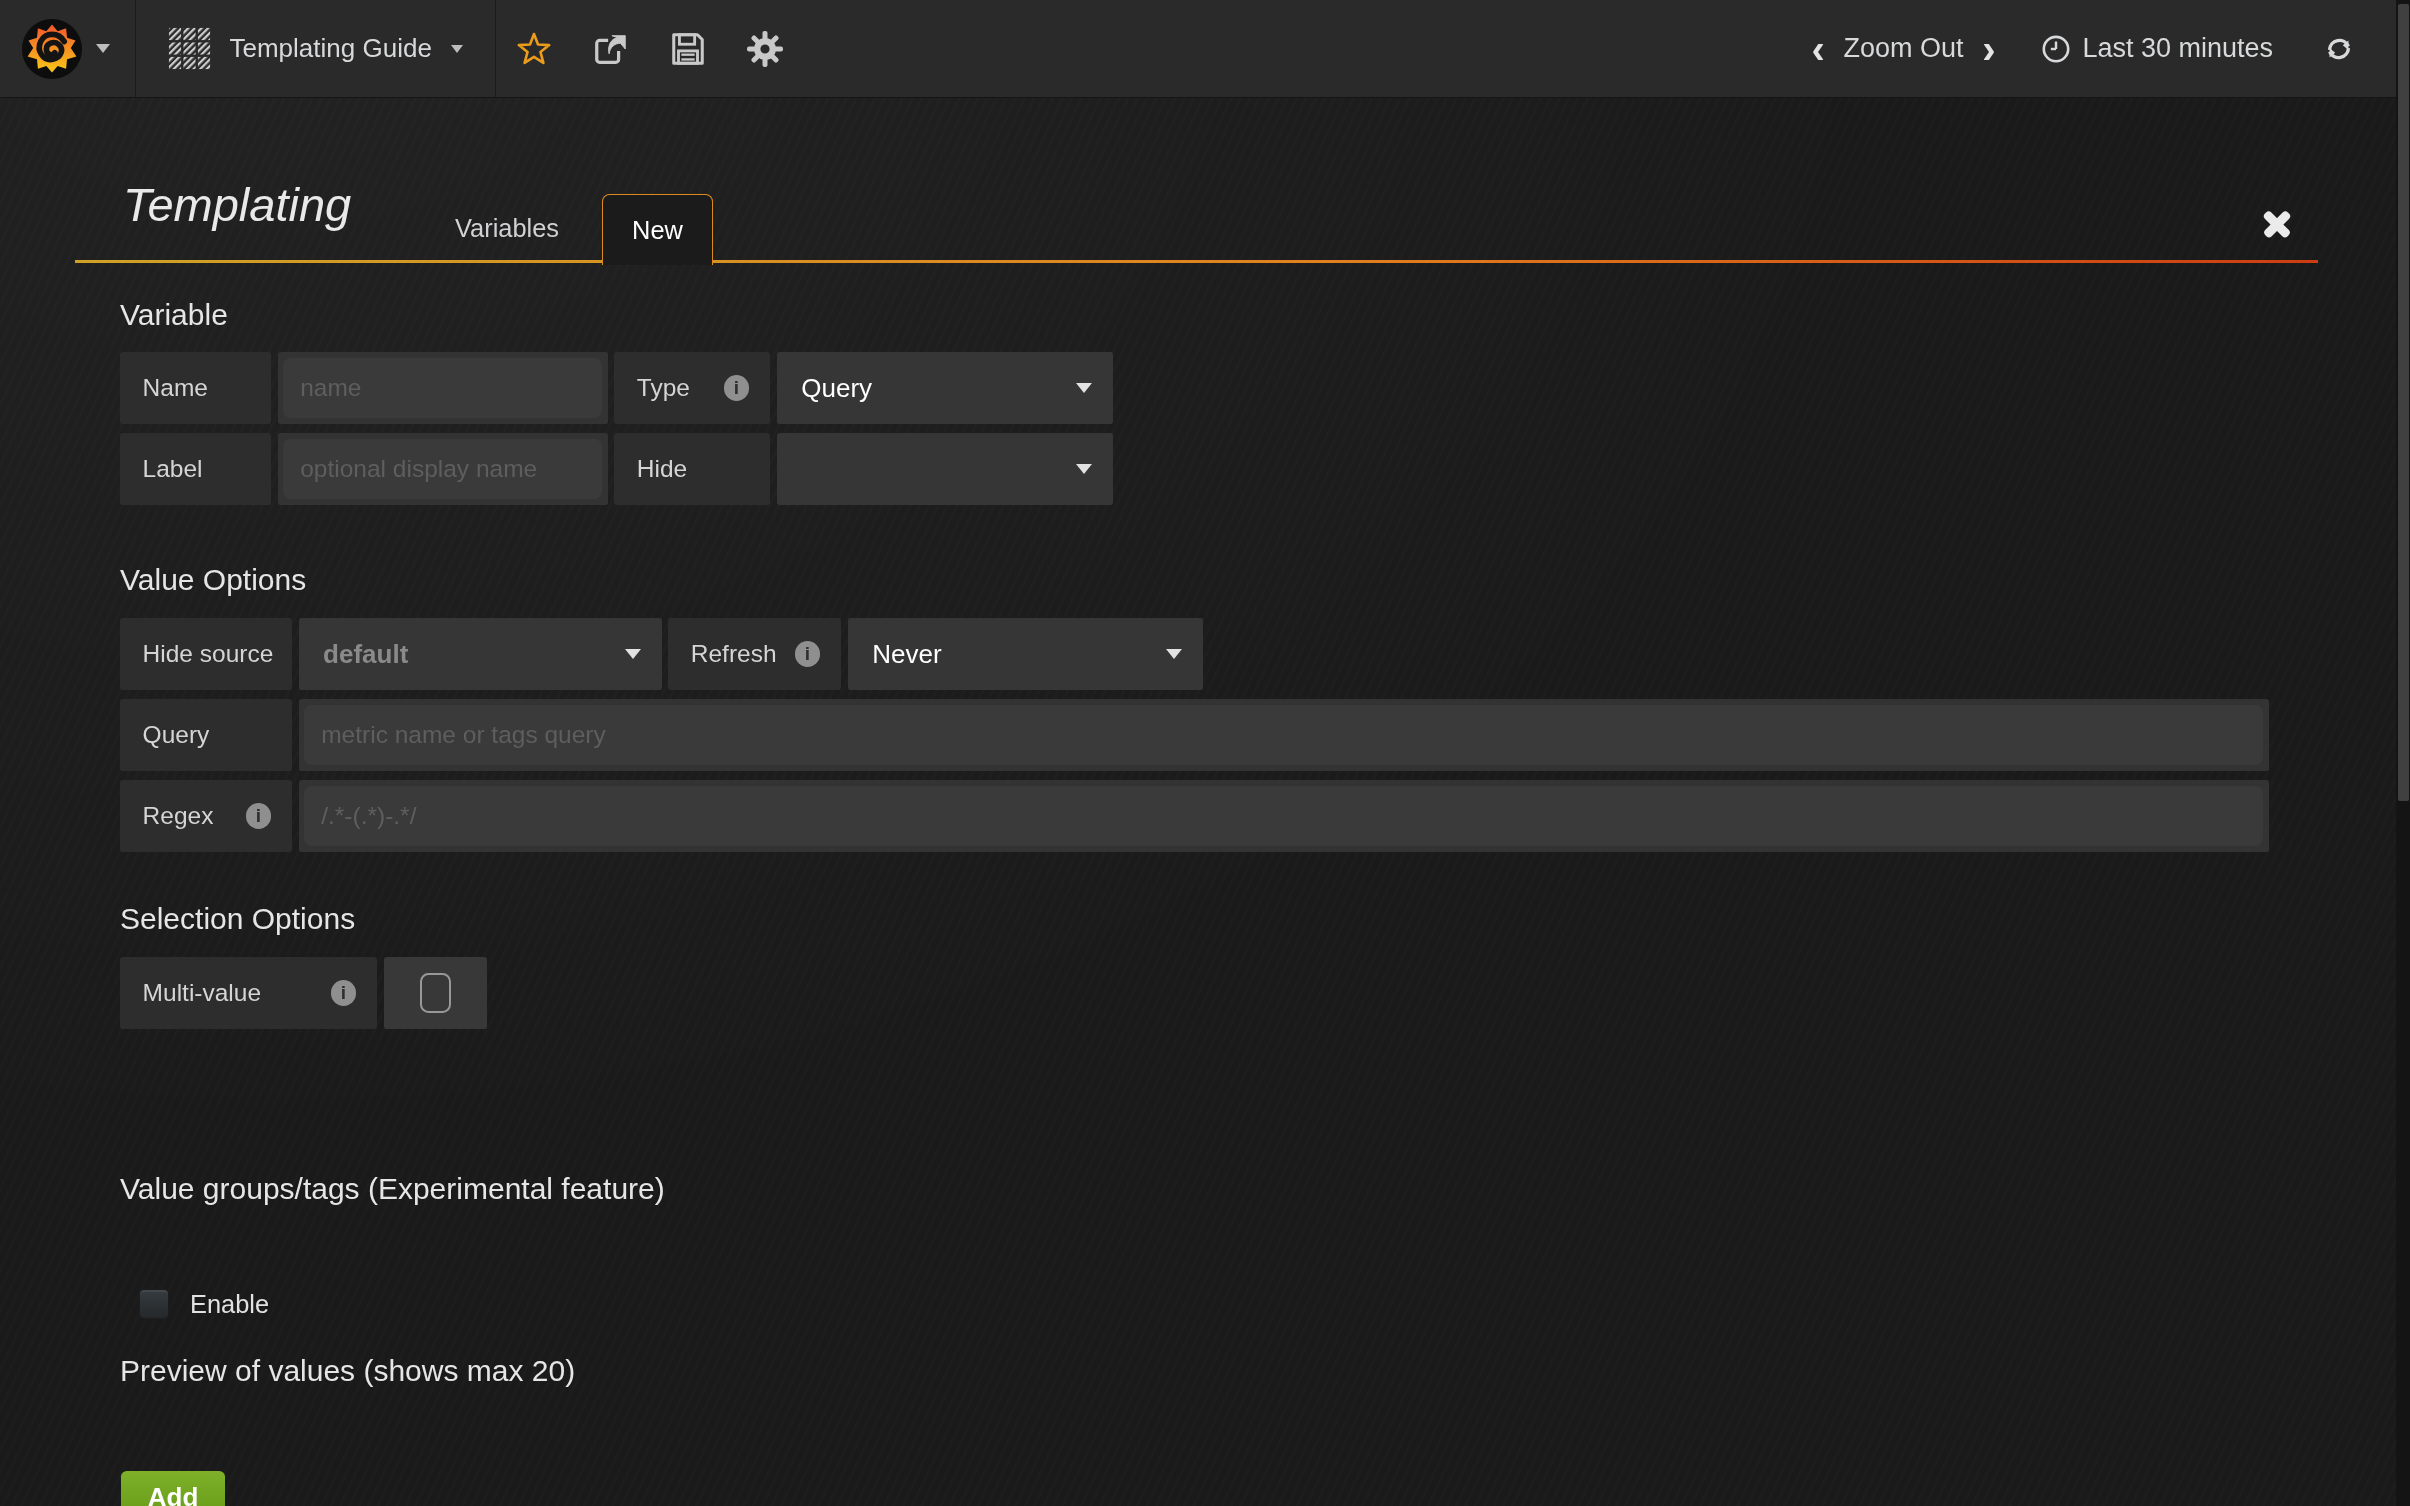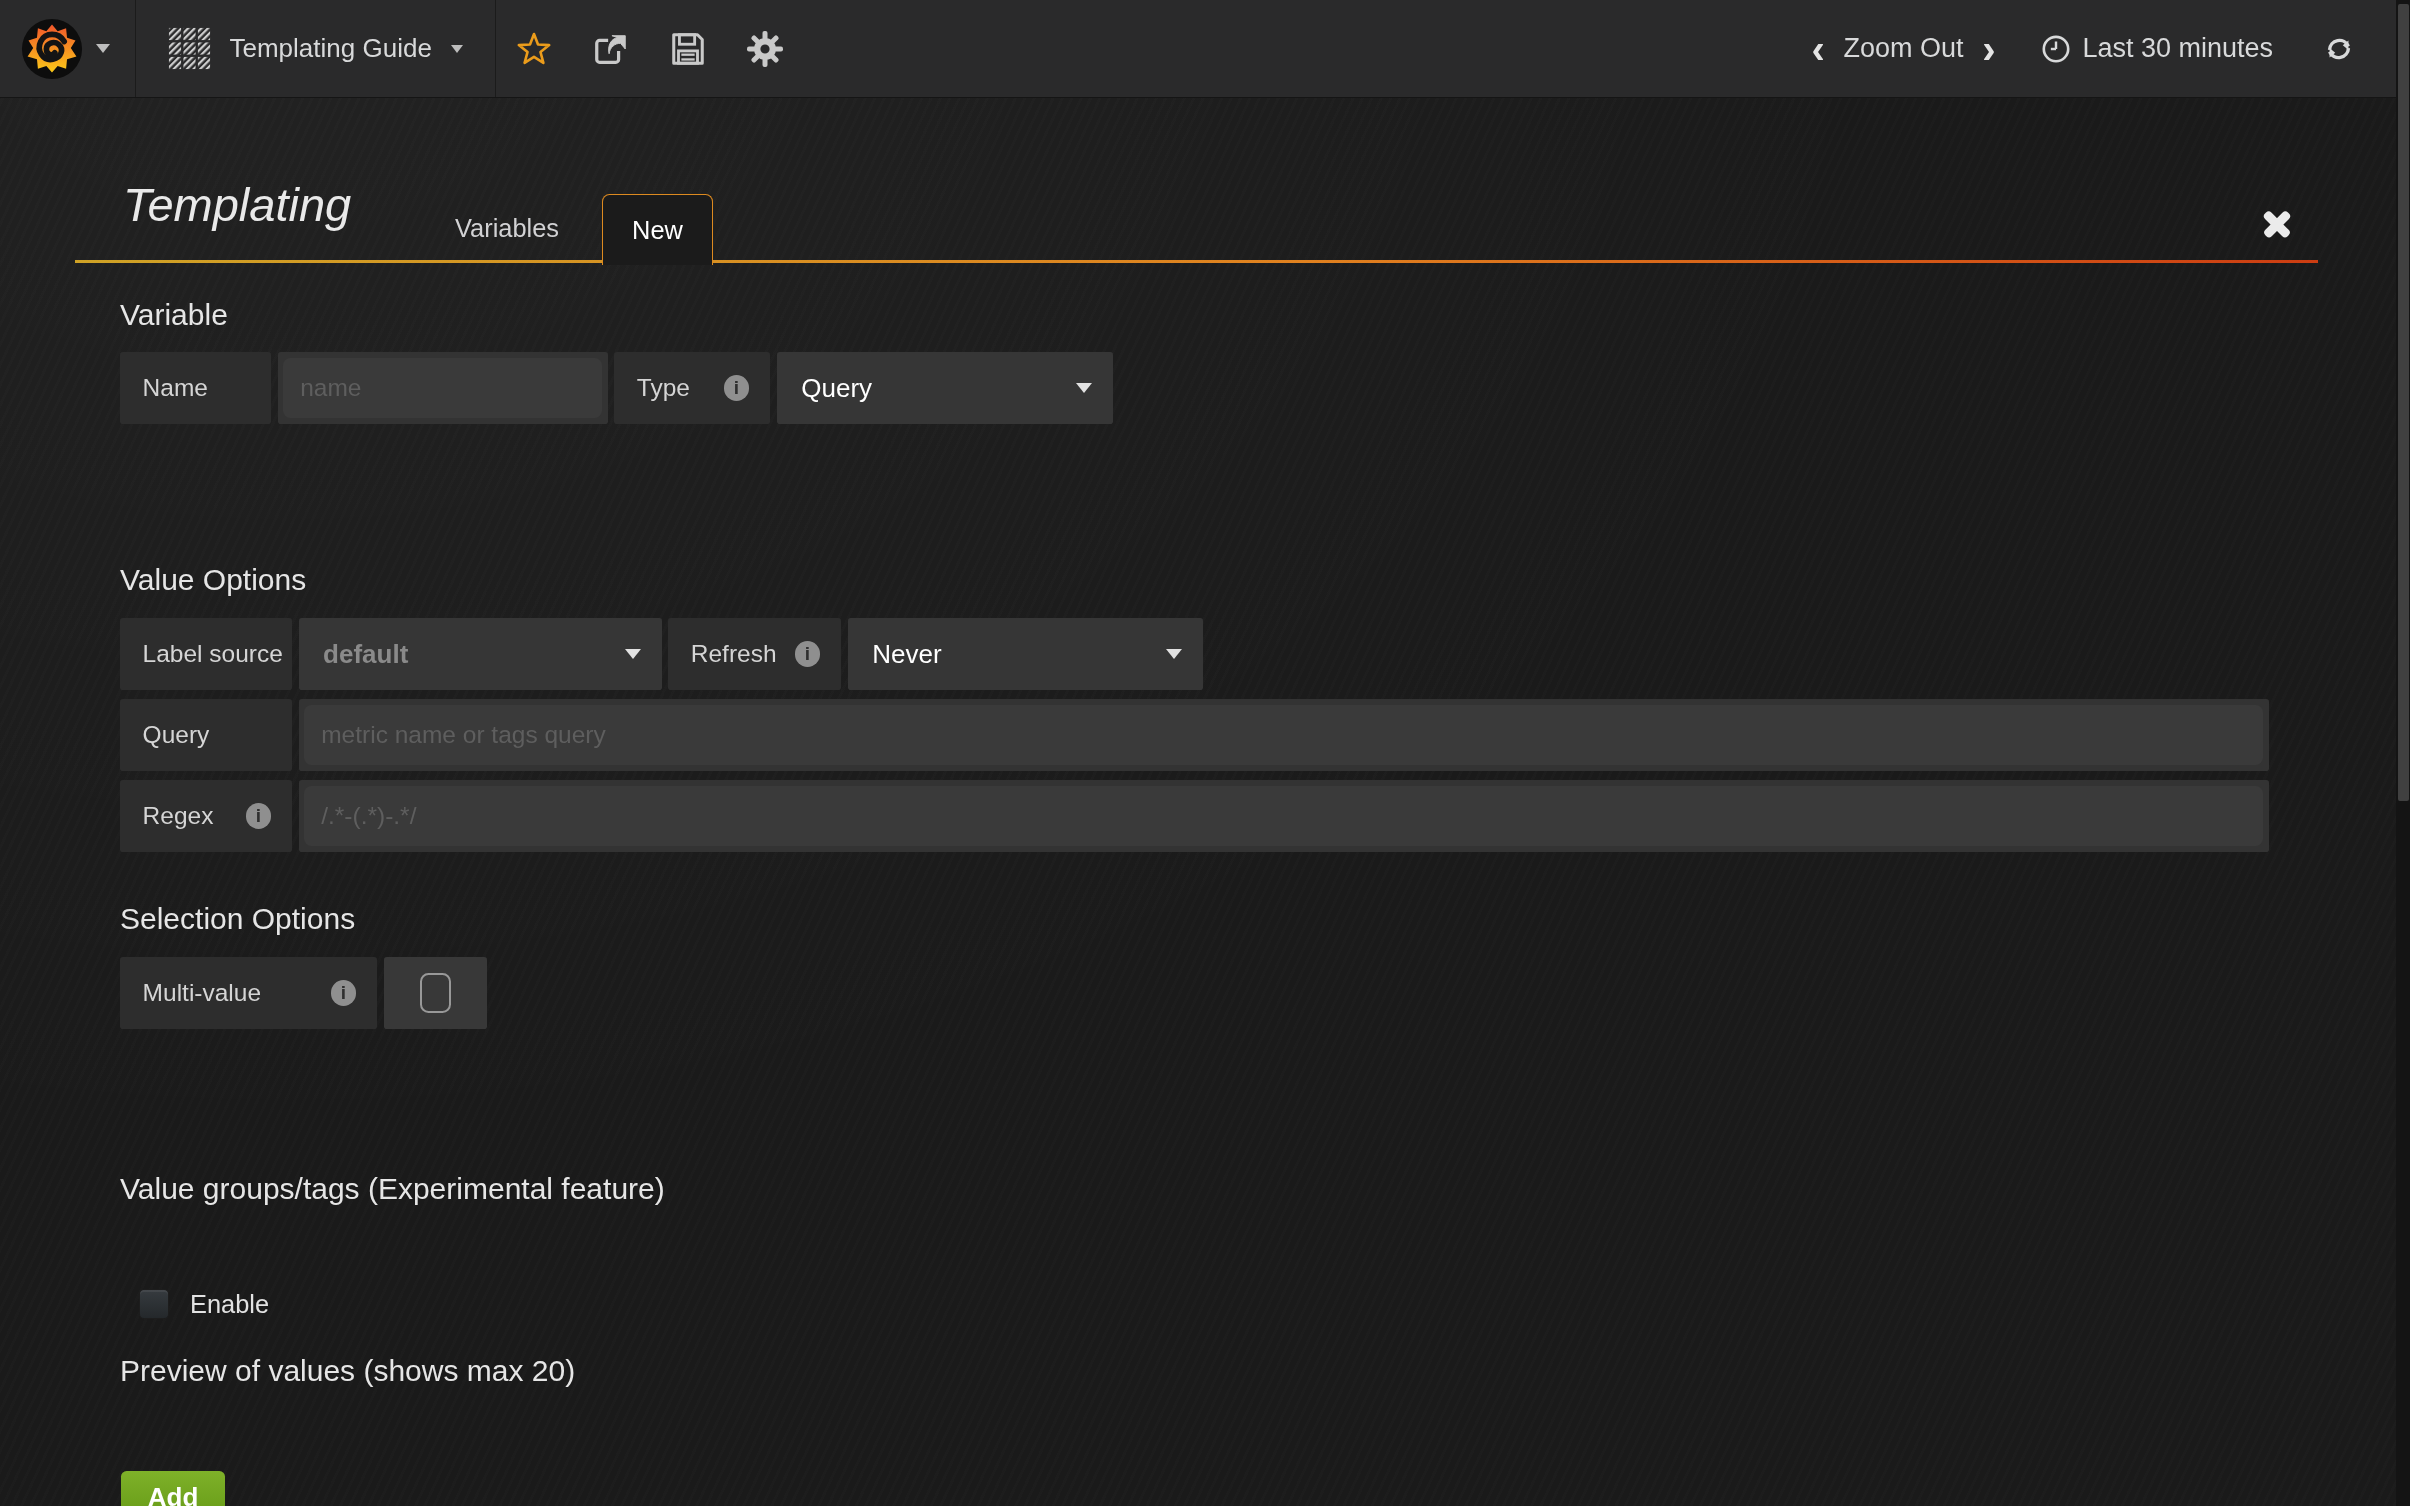--- a/index.html
+++ b/index.html
@@ -217,25 +217,36 @@
       <span>Type</span>
       <span class="spacer"></span>
       <span class="info-icon">i</span>
     </div>
     <div class="fcell fselect" style="width:336px;">
       <span>Query</span>
       <span class="sel-caret"></span>
     </div>
   </div>
 
+  <div class="frow" style="top:433px;">
+    <div class="fcell flabel" style="width:151px;">Label</div>
+    <div class="fcell finput" style="width:330px;">
+      <input placeholder="optional display name" style="">
+    </div>
+    <div class="fcell flabel" style="width:156px;">Hide</div>
+    <div class="fcell fselect" style="width:336px;">
+      <span></span>
+      <span class="sel-caret"></span>
+    </div>
+  </div>
 
   <div class="sec-head" style="top:563px;">Value Options</div>
 
   <div class="frow" style="top:618px;">
-    <div class="fcell flabel" style="width:172px;">Label source</div>
+    <div class="fcell flabel" style="width:172px;">Hide source</div>
     <div class="fcell fselect dim" style="width:363px;font-weight:bold;">
       <span>default</span>
       <span class="sel-caret"></span>
     </div>
     <div class="fcell flabel" style="width:173px;">
       <span>Refresh</span>
       <span class="spacer"></span>
       <span class="info-icon">i</span>
     </div>
     <div class="fcell fselect" style="width:355px;">

